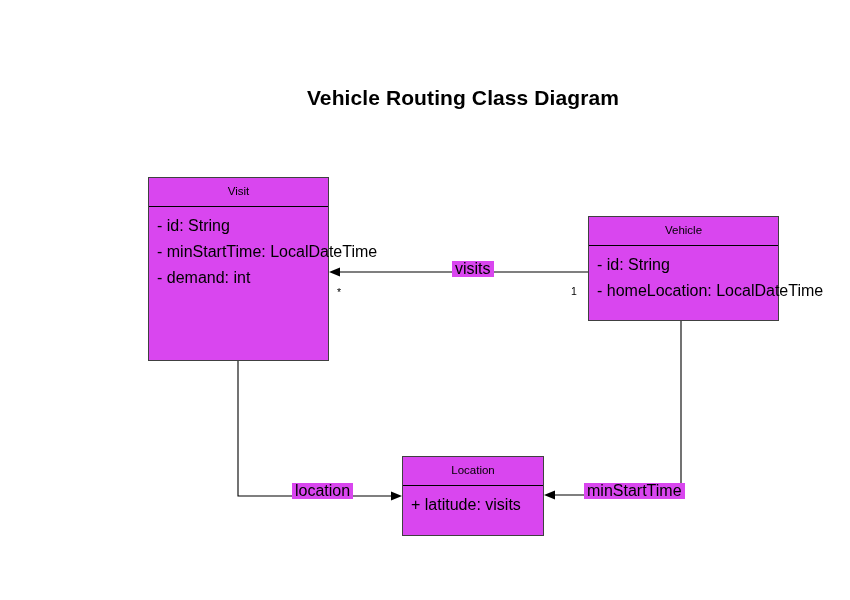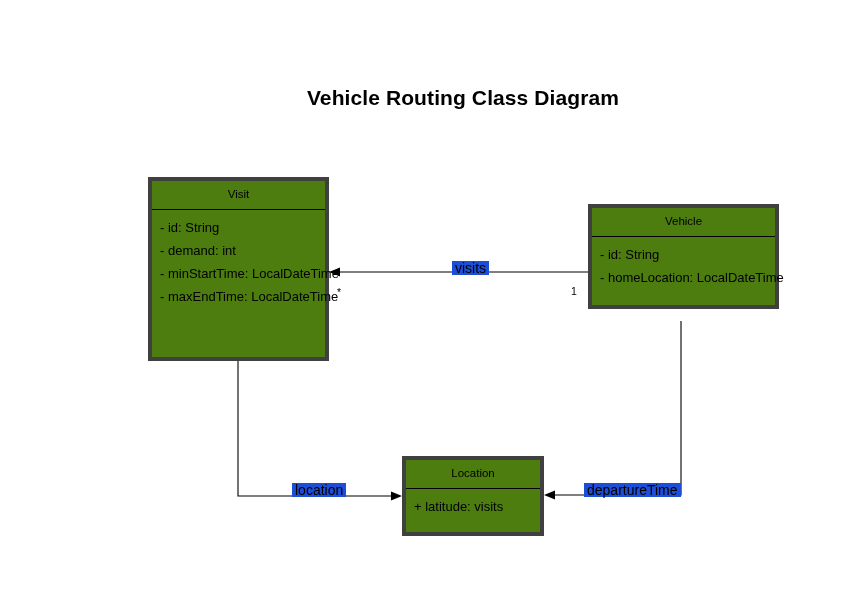--- a/index.html
+++ b/index.html
@@ -27,47 +27,47 @@
     font-size: 21px;
     font-weight: bold;
     color: #000000;
     letter-spacing: 0.1px;
   }
 
   
   .uml-class {
     position: absolute;
     box-sizing: border-box;
-    border: 4px solid #404040;
-    background: #4d7c0f;
+    border: 1px solid #404040;
+    background: #d946ef;
     z-index: 3;
   }
   .uml-class-name {
     box-sizing: border-box;
     border-bottom: 1px solid #000000;
     text-align: center;
     font-size: 11.5px;
     color: #000000;
     line-height: 1;
     padding: 8px 4px 8px 4px;
   }
   .uml-attrs {
     box-sizing: border-box;
     padding: 6px 0 6px 0;
   }
   .uml-attr {
-    font-size: 13px;
+    font-size: 16px;
     color: #000000;
     line-height: 1;
     padding: 5px 0 5px 8px;
     white-space: nowrap;
   }
 
   #class-visit    { left: 110px; top: 177px; width: 181px; height: 184px; }
-  #class-vehicle  { left: 550px; top: 204px; width: 191px; height: 105px; }
+  #class-vehicle  { left: 550px; top: 216px; width: 191px; height: 105px; }
   #class-location { left: 364px; top: 456px; width: 142px; height:  80px; }
 
   
   #connectors {
     position: absolute;
     left: 0;
     top: 0;
     width: 850px;
     height: 600px;
     z-index: 1;
@@ -75,26 +75,26 @@
   #connectors path, #connectors polyline, #connectors line {
     fill: none;
     stroke: #000000;
     stroke-width: 1.1px;
   }
   #connectors polygon { fill: #000000; stroke: none; }
 
   
   .edge-label {
     position: absolute;
-    font-size: 14px;
+    font-size: 16px;
     color: #000000;
     line-height: 1;
     white-space: nowrap;
     z-index: 4;
-    background: #1d4ed8;
+    background: #d946ef;
     padding: 0 3px;
   }
   .mult-label {
     position: absolute;
     font-size: 10.5px;
     color: #000000;
     line-height: 1;
     white-space: nowrap;
     z-index: 4;
   }
@@ -129,29 +129,28 @@
       <polygon points="506,495 517,490.4 517,499.6"></polygon>
     </g>
   </svg>
 
   <div class="edge-label" id="label-visits">visits</div>
   <div class="mult-label" id="mult-visit-side">*</div>
   <div class="mult-label" id="mult-vehicle-side">1</div>
 
   <div class="edge-label" id="label-location">location</div>
 
-  <div class="edge-label" id="label-homelocation">departureTime</div>
+  <div class="edge-label" id="label-homelocation">minStartTime</div>
 
   <div class="uml-class" id="class-visit">
     <div class="uml-class-name">Visit</div>
     <div class="uml-attrs">
       <div class="uml-attr">- id: String</div>
+      <div class="uml-attr">- minStartTime: LocalDateTime</div>
       <div class="uml-attr">- demand: int</div>
-      <div class="uml-attr">- minStartTime: LocalDateTime</div>
-      <div class="uml-attr">- maxEndTime: LocalDateTime</div>
     </div>
   </div>
 
   <div class="uml-class" id="class-vehicle">
     <div class="uml-class-name">Vehicle</div>
     <div class="uml-attrs">
       <div class="uml-attr">- id: String</div>
       <div class="uml-attr">- homeLocation: LocalDateTime</div>
     </div>
   </div>

